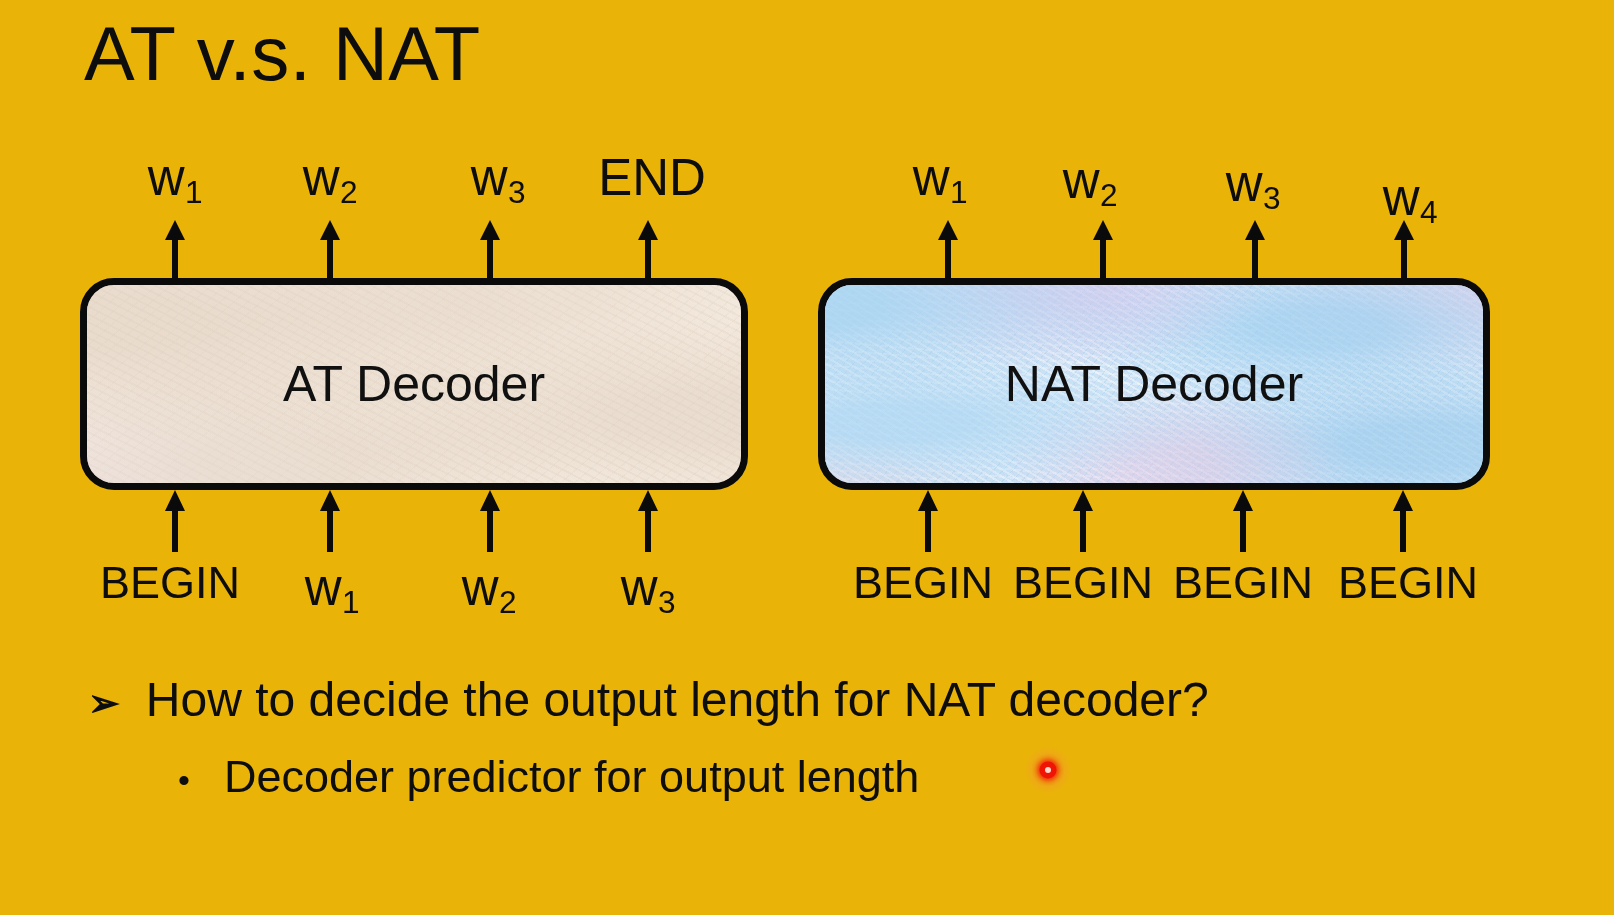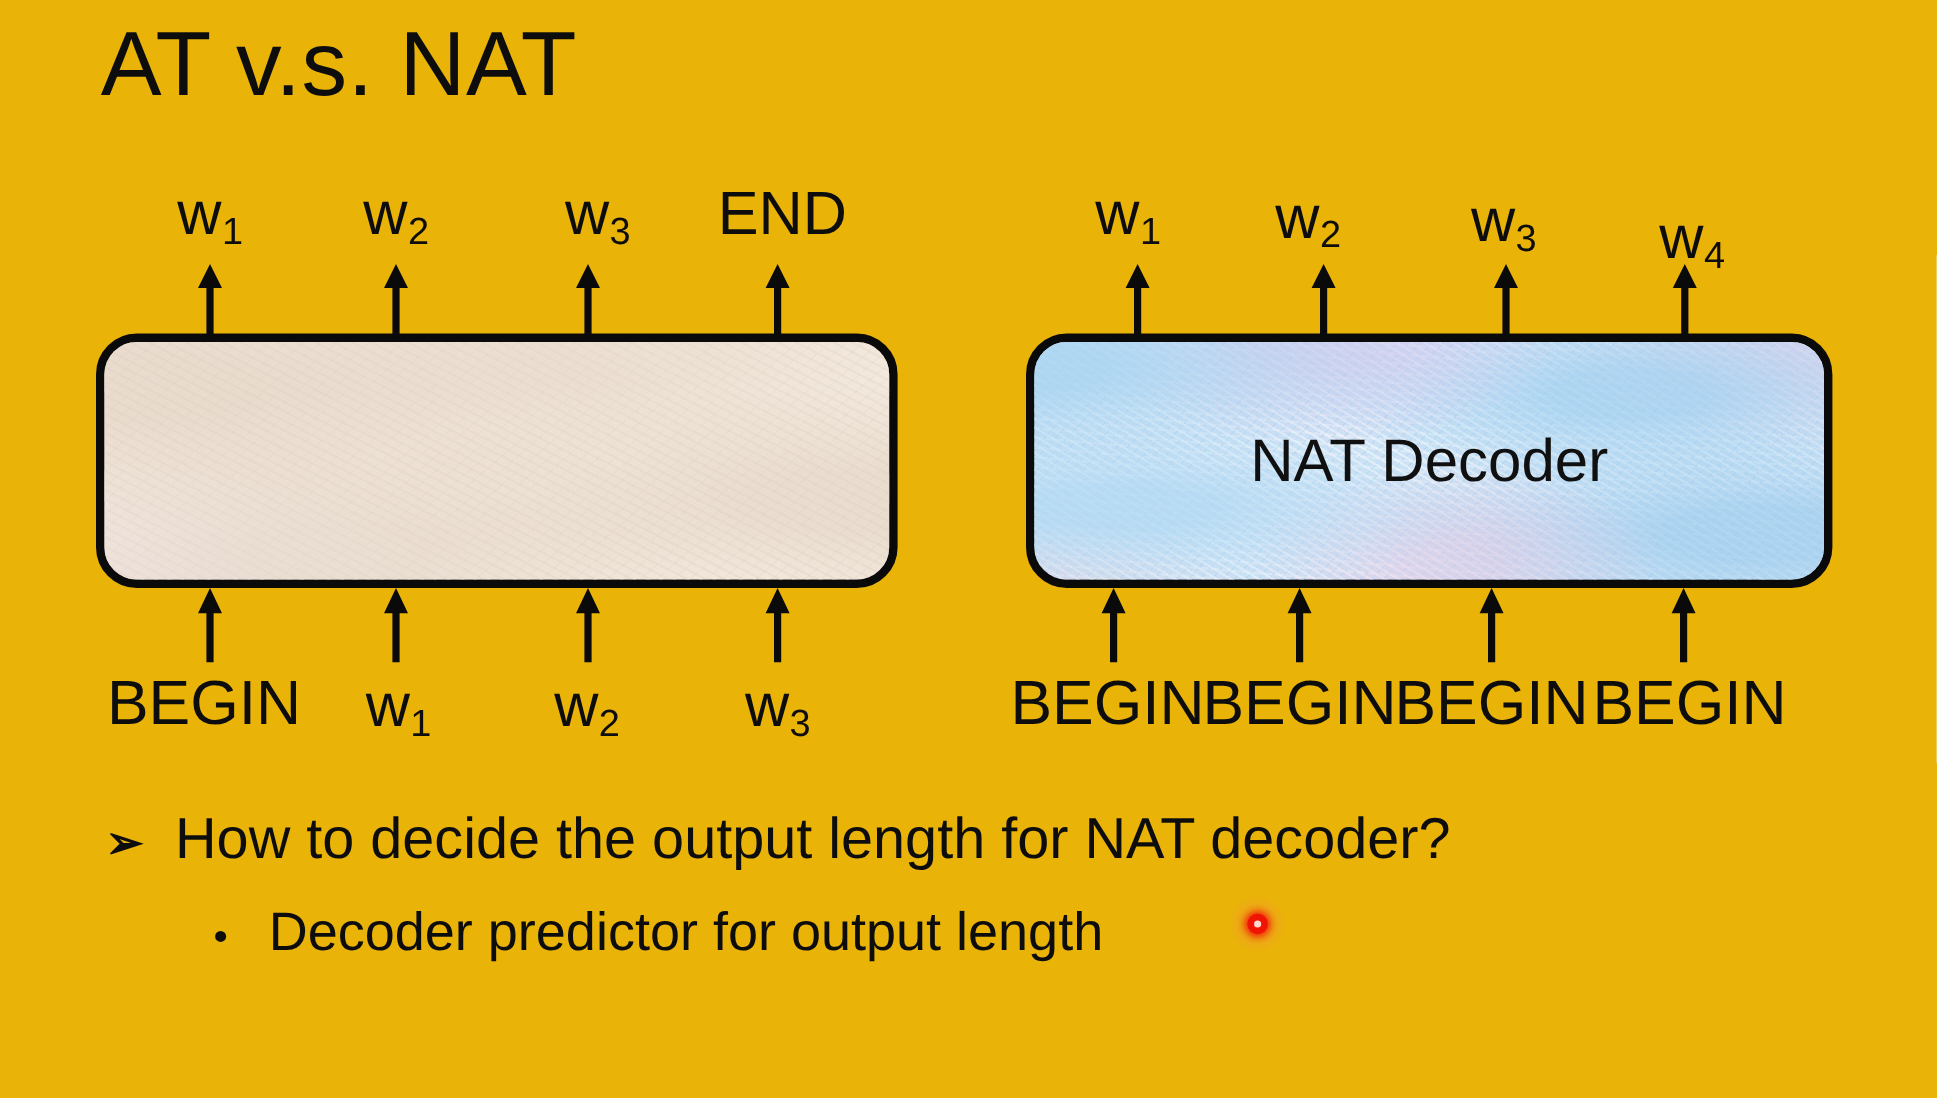--- a/index.html
+++ b/index.html
@@ -75,21 +75,21 @@
       radial-gradient(ellipse at 62% 18%, rgba(228,214,199,0.5) 0 8%, rgba(255,255,255,0) 38%),
       radial-gradient(ellipse at 84% 62%, rgba(219,203,186,0.45) 0 10%, rgba(255,255,255,0) 40%),
       radial-gradient(ellipse at 36% 78%, rgba(225,210,194,0.5) 0 9%, rgba(255,255,255,0) 38%),
       radial-gradient(ellipse at 8% 88%, rgba(233,220,230,0.35) 0 8%, rgba(255,255,255,0) 35%),
       repeating-linear-gradient(27deg, rgba(215,198,180,0.22) 0 2px, rgba(255,255,255,0) 2px 7px),
       repeating-linear-gradient(-41deg, rgba(210,193,176,0.16) 0 1px, rgba(255,255,255,0) 1px 9px),
       repeating-linear-gradient(83deg, rgba(246,238,228,0.5) 0 3px, rgba(255,255,255,0) 3px 11px);
   }
 
   #box-nat {
-    left: 855px;
+    left: 818px;
     top: 278px;
     width: 672px;
     height: 212px;
     background-color: #cfe4f5;
   }
   #box-nat .tex {
     background-image:
       radial-gradient(ellipse at 12% 22%, rgba(168,212,241,0.85) 0 7%, rgba(255,255,255,0) 30%),
       radial-gradient(ellipse at 40% 14%, rgba(214,196,235,0.6) 0 6%, rgba(255,255,255,0) 26%),
       radial-gradient(ellipse at 68% 30%, rgba(160,208,240,0.75) 0 7%, rgba(255,255,255,0) 30%),
@@ -121,21 +121,21 @@
     white-space: nowrap;
     color: #0d0d0d;
   }
   .tok sub {
     font-size: 0.62em;
     vertical-align: baseline;
     position: relative;
     top: 0.26em;
     left: 0.01em;
   }
-  .tok.begin { font-size: 52px; }
+  .tok.begin { font-size: 45px; }
 
   
   #bullet-1 {
     position: absolute;
     left: 88px;
     top: 676px;
     display: flex;
     align-items: baseline;
     gap: 26px;
     white-space: nowrap;
@@ -243,20 +243,21 @@
         </svg>
     </div>
     <div class="arrow" style="left:648px; top:220px; height:60px;">
       <svg viewBox="0 0 26 60" preserveAspectRatio="none">
           <path d="M13 0 L23 20 L16 20 L16 60 L10 60 L10 20 L3 20 Z" fill="#0a0a0a"></path>
         </svg>
     </div>
 
     <div class="decoder-box" id="box-at">
       <span class="tex"></span>
+      <span class="decoder-label">AT Decoder</span>
     </div>
 
     <div class="arrow" style="left:175px; top:490px; height:62px;">
       <svg viewBox="0 0 26 62" preserveAspectRatio="none">
           <path d="M13 0 L23 21 L16 21 L16 62 L10 62 L10 21 L3 21 Z" fill="#0a0a0a"></path>
         </svg>
     </div>
     <div class="arrow" style="left:330px; top:490px; height:62px;">
       <svg viewBox="0 0 26 62" preserveAspectRatio="none">
           <path d="M13 0 L23 21 L16 21 L16 62 L10 62 L10 21 L3 21 Z" fill="#0a0a0a"></path>

